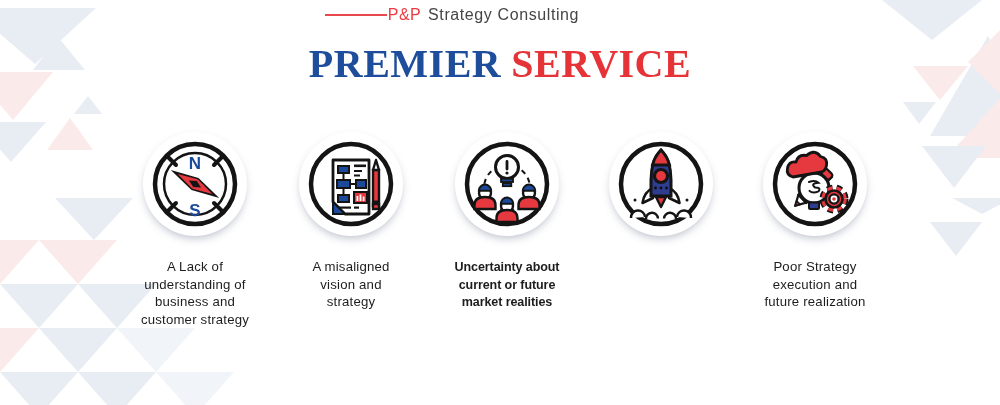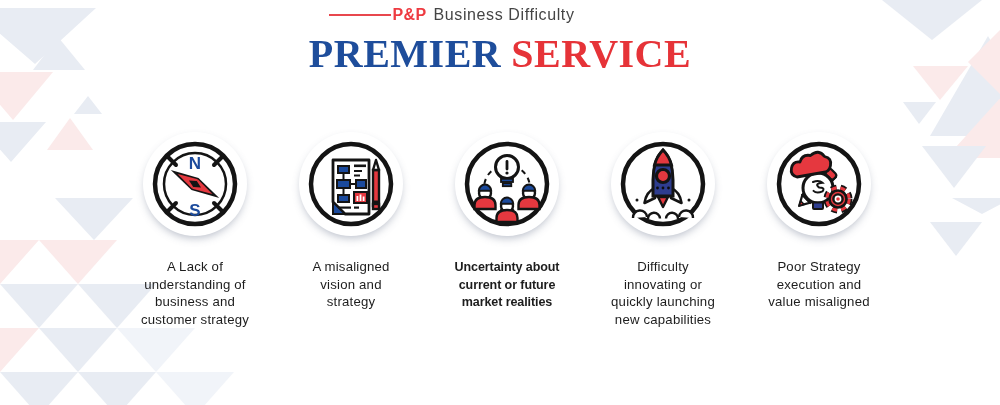--- a/index.html
+++ b/index.html
@@ -9,23 +9,23 @@
   
   .bg{position:absolute;inset:0;z-index:0;}
   .tb{fill:#e8ecf3;}
   .tp{fill:#fbeaea;}
   .tf{fill:#f1f4f9;}
 
   
   .header{position:absolute;top:4px;left:0;right:0;z-index:2;text-align:center;}
   .brand-row{display:flex;align-items:center;justify-content:center;position:relative;left:-48px;height:22px;}
   .brand-line{display:inline-block;width:62px;height:2px;background:#e8474d;}
-  .brand-accent{color:#ee3b41;font-size:16px;letter-spacing:.4px;margin-left:1px;font-weight:bold;}
+  .brand-accent{color:#ee3b41;font-size:16px;letter-spacing:.4px;margin-left:1px;}
   .brand-name{color:#454545;font-size:16px;letter-spacing:.6px;margin-left:7px;}
-  .title{margin:7px 0 0 0;font-family:"Liberation Serif",serif;font-weight:700;font-size:40px;line-height:42px;letter-spacing:.5px;}
+  .title{margin:17px 0 0 0;font-family:"Liberation Serif",serif;font-weight:700;font-size:40px;line-height:42px;letter-spacing:.5px;}
   .title-blue{color:#1e4d9b;}
   .title-red{color:#e63338;margin-left:10px;}
 
   
   .row{position:absolute;top:132px;left:117px;width:776px;display:flex;z-index:2;}
   .col{flex:1 1 0;display:flex;flex-direction:column;align-items:center;}
   .badge{width:104px;height:104px;border-radius:50%;background:#ffffff;
          box-shadow:0 4px 8px -2px rgba(100,110,135,.45);
          display:flex;align-items:center;justify-content:center;}
   .caption{margin-top:22px;width:156px;text-align:center;font-size:13.2px;line-height:17.5px;
@@ -66,21 +66,21 @@
     <polygon class="tp" points="1002,96 1002,158 946,158"></polygon>
     <polygon class="tb" points="922,146 986,146 954,188"></polygon>
     <polygon class="tb" points="952,198 1012,198 982,214"></polygon>
     <polygon class="tb" points="930,222 982,222 956,256"></polygon>
   </svg>
 
   <div class="header">
     <div class="brand-row">
       <span class="brand-line"></span>
       <span class="brand-accent">P&amp;P</span>
-      <span class="brand-name">Business Difficulty</span>
+      <span class="brand-name">Strategy Consulting</span>
     </div>
     <h1 class="title"><span class="title-blue">PREMIER</span><span class="title-red">SERVICE</span></h1>
   </div>
 
   <div class="row">
 
     <div class="col">
       <div class="badge">
         <svg width="96" height="96" viewBox="0 0 96 96">
           <circle cx="48" cy="48" r="40" fill="#ffffff" stroke="#141414" stroke-width="4.5"></circle>
@@ -203,24 +203,20 @@
           <path d="M43,61 H53 L48,71 Z" fill="#e5383f" stroke="#141414" stroke-width="2.4" stroke-linejoin="round"></path>
 
           <path d="M48,14 C55,21 58,30 58,44 L58,60 L38,60 L38,44 C38,30 41,21 48,14 Z" fill="#2e3d8f" stroke="#141414" stroke-width="3"></path>
           <path d="M48,14 C52,18 55,23 56.5,29 L39.5,29 C41,23 44,18 48,14 Z" fill="#e5383f" stroke="#141414" stroke-width="3"></path>
           <circle cx="48" cy="40" r="6.5" fill="#e5383f" stroke="#141414" stroke-width="3.2"></circle>
           <circle cx="42.5" cy="52" r="1.4" fill="#0c0c0c"></circle>
           <circle cx="48" cy="52" r="1.4" fill="#0c0c0c"></circle>
           <circle cx="53.5" cy="52" r="1.4" fill="#0c0c0c"></circle>
         </svg>
       </div>
-      <div class="caption">Difficulty
-innovating or
-quickly launching
-new capabilities</div>
     </div>
 
     <div class="col">
       <div class="badge">
         <svg width="96" height="96" viewBox="0 0 96 96">
           <circle cx="48" cy="48" r="40" fill="#ffffff" stroke="#141414" stroke-width="4.5"></circle>
 
           <g transform="rotate(-45 48 50)">
             <polygon points="20,50 30,44.5 30,55.5" fill="#ffffff" stroke="#141414" stroke-width="2.2" stroke-linejoin="round"></polygon>
             <polygon points="20,50 24.5,47.6 24.5,52.4" fill="#e5383f" stroke="#141414" stroke-width="1.6"></polygon>
@@ -240,17 +236,17 @@
             <circle cx="67" cy="63" r="11" fill="none" stroke="#141414" stroke-width="7" stroke-dasharray="5 4"></circle>
             <circle cx="67" cy="63" r="11" fill="none" stroke="#e5383f" stroke-width="3.5" stroke-dasharray="5 4"></circle>
             <circle cx="67" cy="63" r="8.5" fill="#e5383f" stroke="#141414" stroke-width="2.6"></circle>
             <circle cx="67" cy="63" r="4.6" fill="#ffffff" stroke="#141414" stroke-width="2.4"></circle>
             <circle cx="67" cy="63" r="1.8" fill="#e5383f"></circle>
           </g>
         </svg>
       </div>
       <div class="caption">Poor Strategy
 execution and
-value misaligned</div>
+future realization</div>
     </div>
 
   </div>
 </div>
 
 </body></html>

